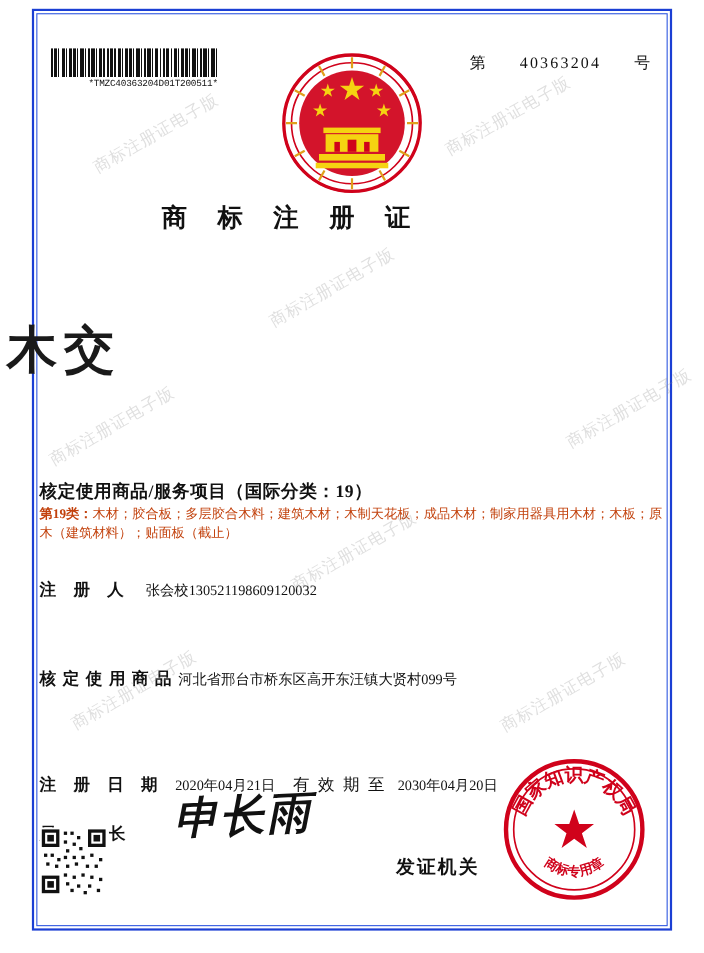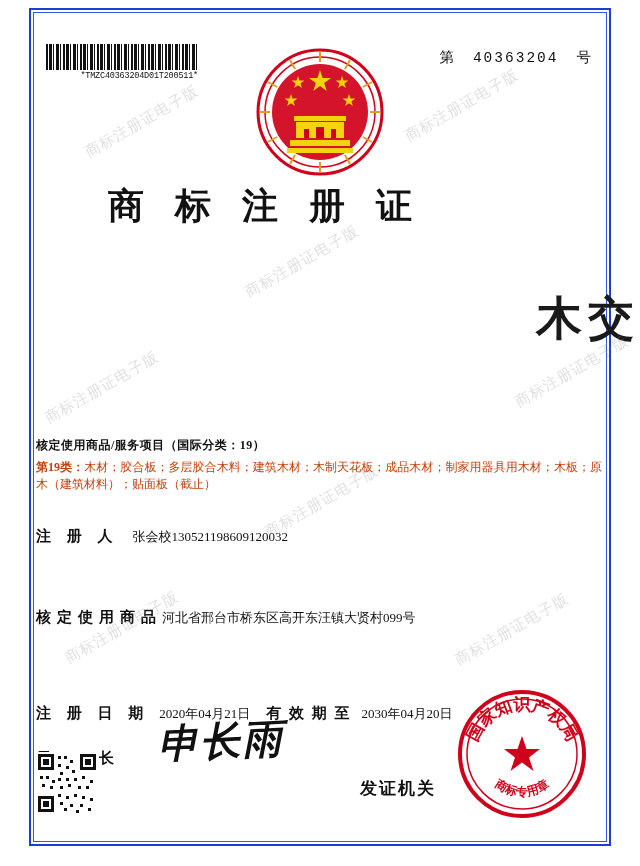--- a/index.html
+++ b/index.html
@@ -77,71 +77,70 @@
     position: absolute;
     right: 48px;
     top: 48px;
     font-size: 14.5px;
     color: #111;
     letter-spacing: 1px;
     white-space: nowrap;
   }
   .serial .num {
     display: inline-block;
-    margin: 0 18px;
+    margin: 0 30px;
     letter-spacing: 2px;
-    font-family: Liberation Mono, monospace;
   }
 
   
   .emblem {
     position: absolute;
     left: 50%;
     top: 42px;
     transform: translateX(-50%);
     width: 140px;
     height: 140px;
   }
 
   
   .cert-title {
     position: absolute;
     left: 0;
     top: 182px;
     width: 520px;
     text-align: center;
     font-family: "Liberation Serif", "DejaVu Serif", serif;
-    font-size: 36px;
+    font-size: 23px;
     font-weight: bold;
     letter-spacing: 11px;
     text-indent: 11px;
     color: #111;
   }
 
   
   .mark {
     position: absolute;
     left: 0;
     top: 288px;
     width: 640px;
-    text-align: right;
+    text-align: left;
     font-size: 46px;
     font-weight: bold;
     letter-spacing: 6px;
     text-indent: 6px;
     color: #1a1a1a;
     font-family: "Liberation Serif", "DejaVu Serif", serif;
   }
 
   
   .field-goods-head {
     position: absolute;
     left: 36px;
     top: 437px;
-    font-size: 12px;
+    font-size: 16px;
     font-weight: bold;
     color: #111;
     letter-spacing: 0.5px;
   }
   .field-goods-body {
     position: absolute;
     left: 36px;
     top: 459px;
     width: 566px;
     font-size: 12px;
@@ -171,21 +170,21 @@
   }
 
   .row-registrant { left: 36px; top: 527px; text-decoration: underline; }
   .row-registrant .row-value { margin-left: 14px; }
 
   .row-address { left: 36px; top: 608px; }
   .row-address .row-value { }
 
   .row-dates { left: 36px; top: 704px; }
   .row-dates .d-val { font-size: 13px; margin-left: 10px; }
-  .row-dates .d-lbl2 { font-size: 15px; font-weight: bold; letter-spacing: 2px; margin-left: 16px; }
+  .row-dates .d-lbl2 { font-size: 15px; font-weight: normal; letter-spacing: 2px; margin-left: 16px; }
 
   .row-director { left: 36px; top: 731px; margin-top: 18px; }
 
   
   .signature {
     position: absolute;
     left: 158px;
     top: 714px;
     font-size: 40px;
     color: #111;

